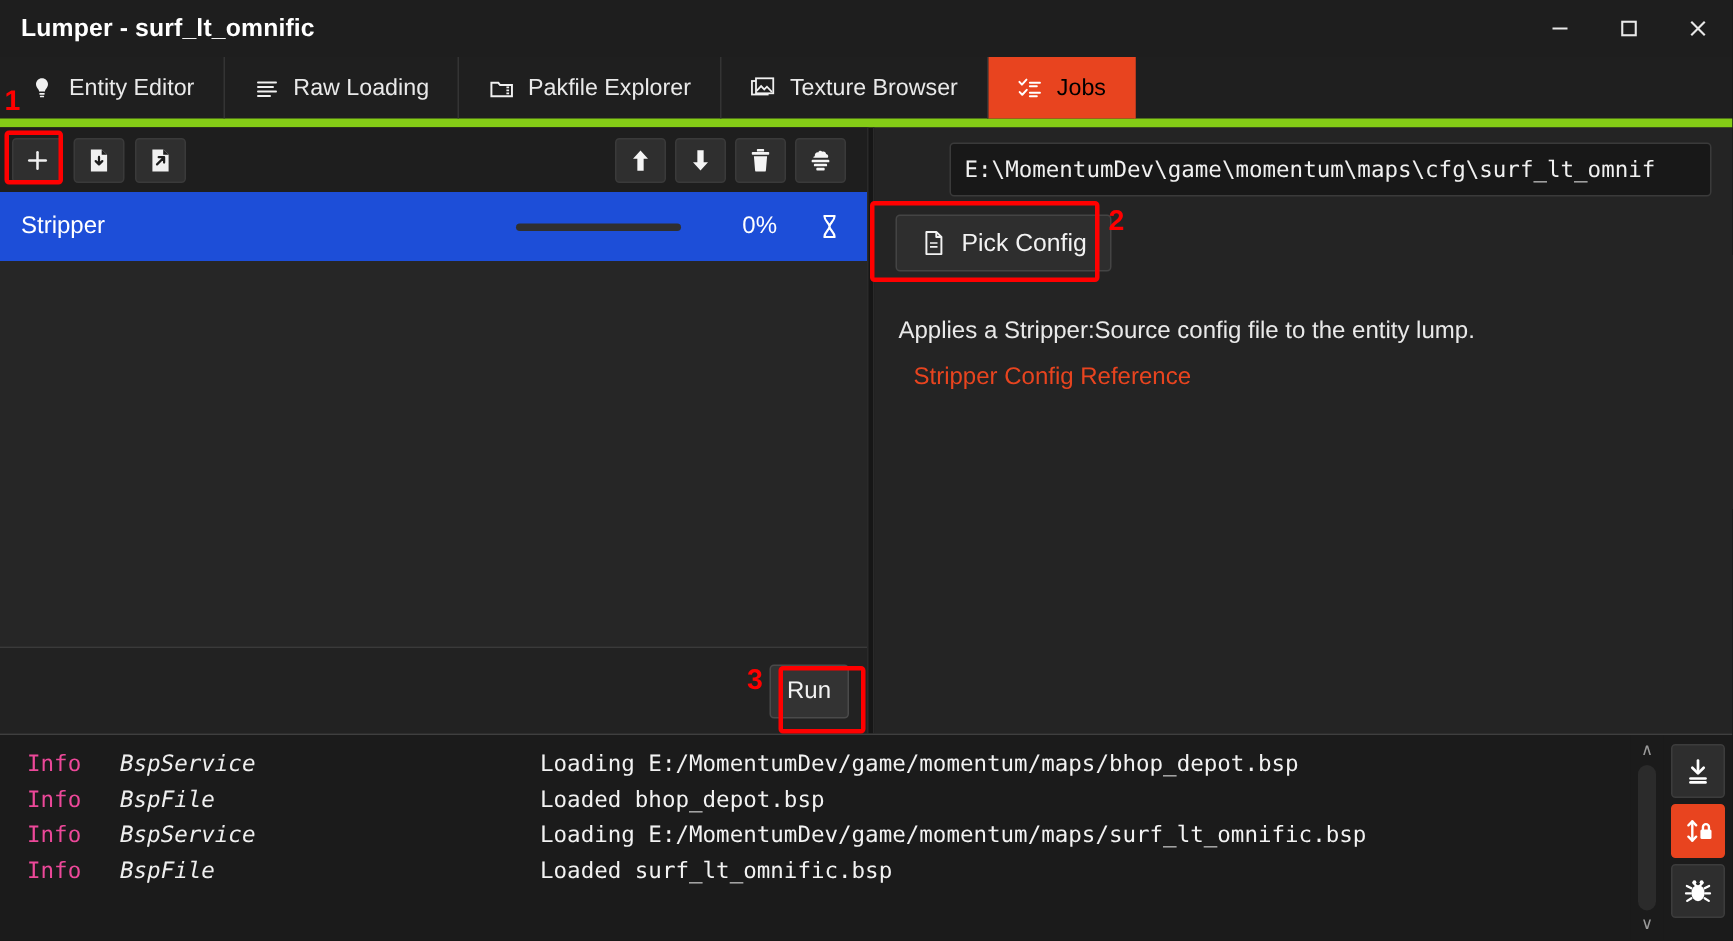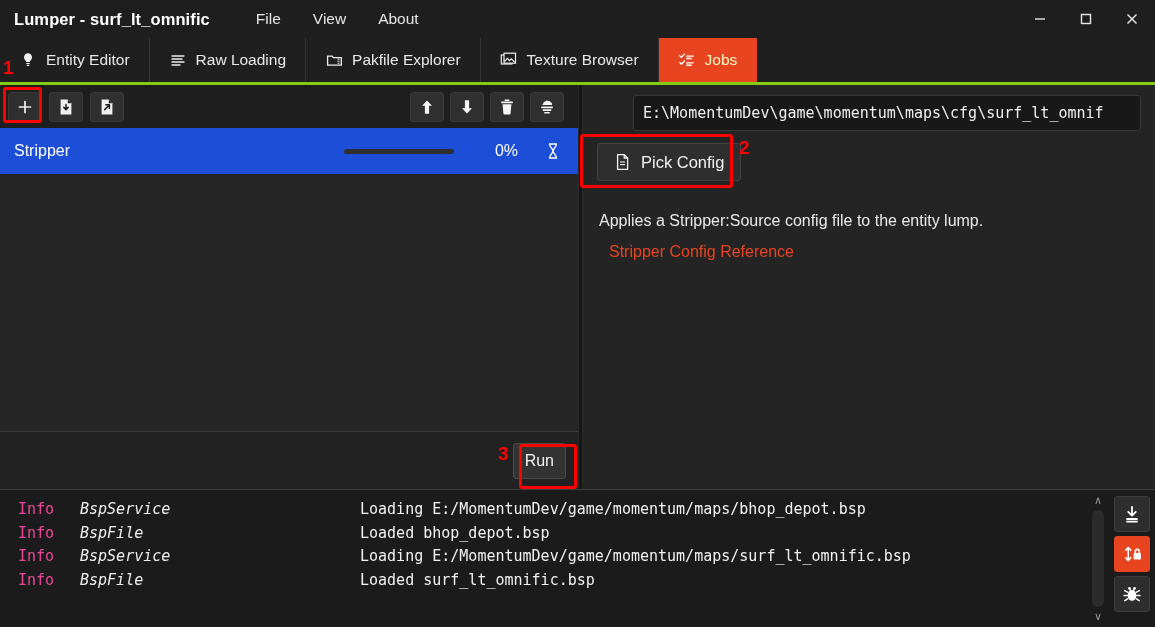--- a/index.html
+++ b/index.html
@@ -43,30 +43,30 @@
     width: 46px; display: flex; align-items: center; justify-content: center;
     color: #e8e8e8; cursor: default;
   }
   .wc svg { display: block; }
 
   
   .tabbar {
     height: 47px; flex: 0 0 47px;
     background: #1f1f1f;
     display: flex; align-items: stretch;
-    border-bottom: 3px solid #84cc16;
+    border-bottom: 6px solid #84cc16;
   }
   .tab {
     display: flex; align-items: center; gap: 9px;
     padding: 0 19px;
     font-size: 15.5px; color: #e9e9e9;
     border-right: 1px solid #343434;
     cursor: default; white-space: nowrap;
   }
-  .tab.active { background: #e8441f; color: #fef9c3; border-right-color: #e8441f; }
+  .tab.active { background: #e8441f; color: #000000; border-right-color: #e8441f; }
   .tab .ticon { display: flex; align-items: center; justify-content: center; width: 18px; height: 18px; }
   .tab svg { display: block; }
 
   
   .body-split { flex: 1 1 auto; display: flex; min-height: 0; }
   .left-pane {
     width: 578px; flex: 0 0 578px;
     background: #1b1b1b;
     display: flex; flex-direction: column;
     min-height: 0;
@@ -228,25 +228,20 @@
     font-family: "Liberation Sans", sans-serif;
   }
 </style>
 </head>
 <body>
 
 <div class="app">
 
   <div class="titlebar">
     <div class="app-title">Lumper - surf_lt_omnific</div>
-    <div class="menu">
-      <div class="menu-item">File</div>
-      <div class="menu-item">View</div>
-      <div class="menu-item">About</div>
-    </div>
     <div class="wincontrols">
       <div class="wc">
         <svg width="14" height="14" viewBox="0 0 14 14">
             <line x1="2" y1="7" x2="12" y2="7" stroke="#e8e8e8" stroke-width="1.4"></line>
           </svg>
       </div>
       <div class="wc">
         <svg width="14" height="14" viewBox="0 0 14 14">
             <rect x="2.5" y="2.5" width="9" height="9" fill="none" stroke="#e8e8e8" stroke-width="1.4"></rect>
           </svg>

